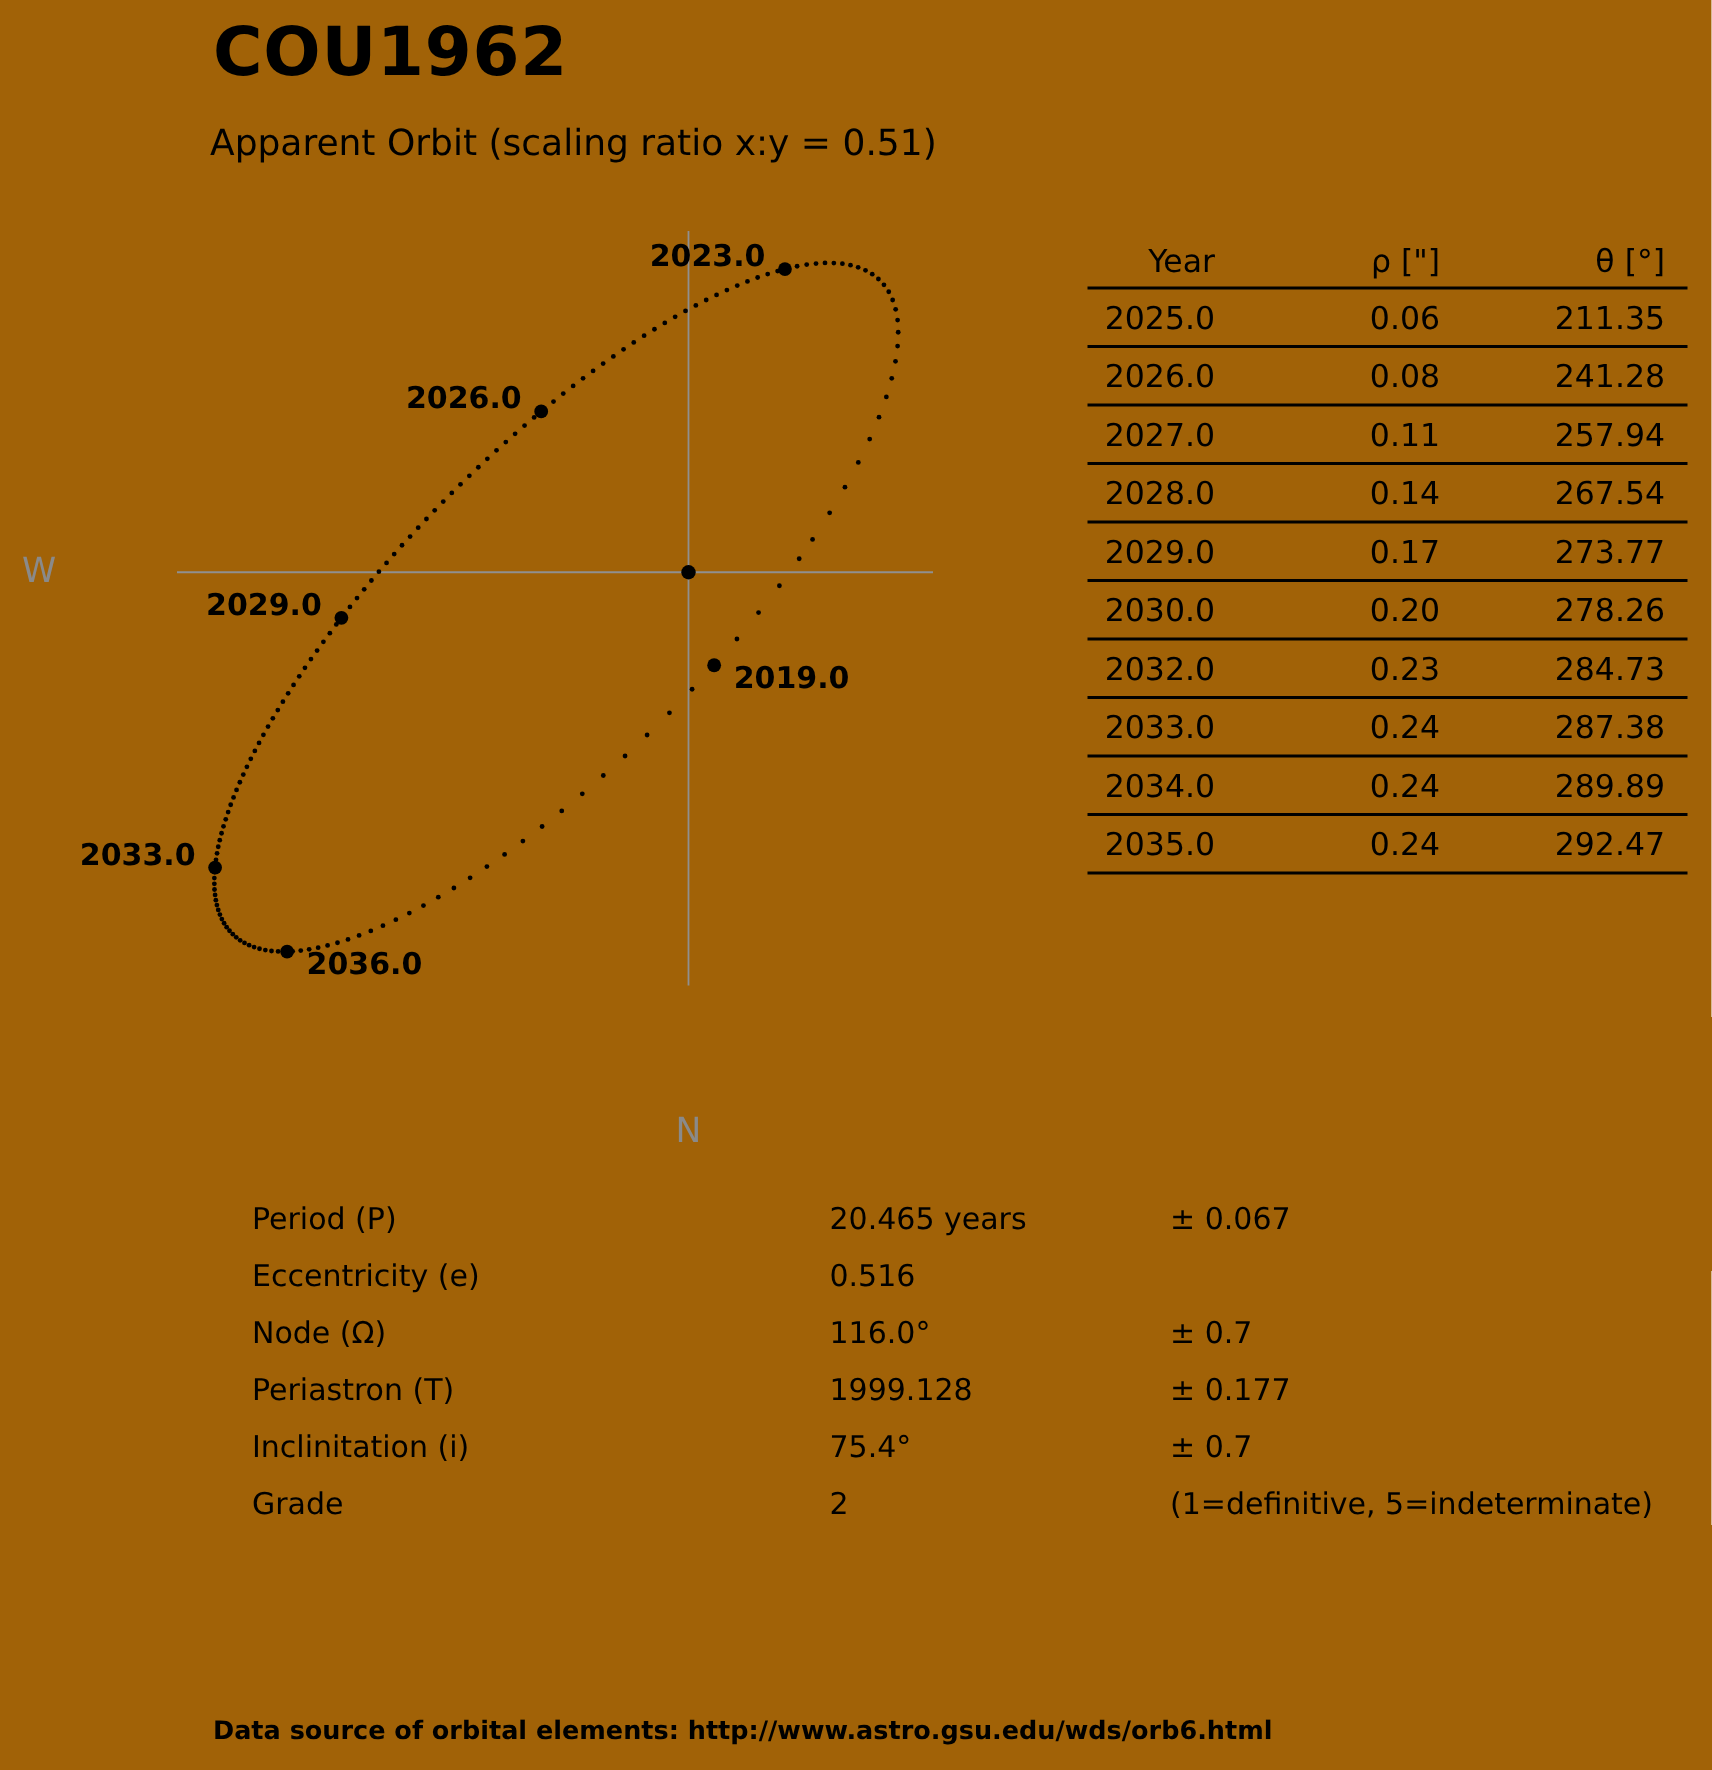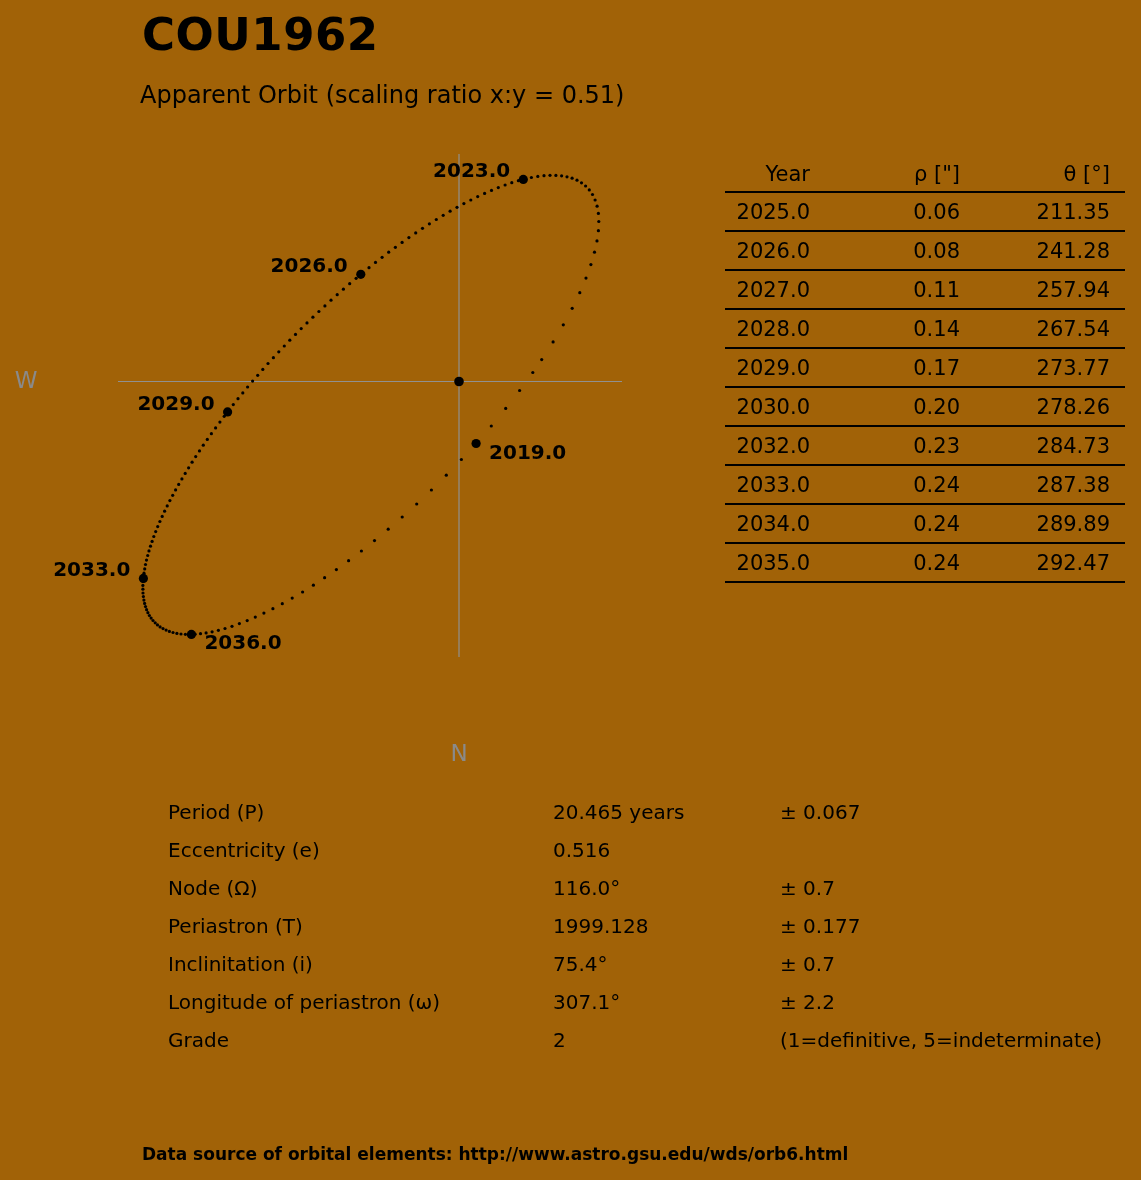--- a/index.html
+++ b/index.html
@@ -292,25 +292,20 @@
         <div>Periastron (T)</div>
         <div>1999.128</div>
         <div>± 0.177</div>
       </div>
       <div class="el-row">
         <div>Inclinitation (i)</div>
         <div>75.4°</div>
         <div>± 0.7</div>
       </div>
       <div class="el-row">
-        <div>Longitude of periastron (ω)</div>
-        <div>307.1°</div>
-        <div>± 2.2</div>
-      </div>
-      <div class="el-row">
         <div>Grade</div>
         <div>2</div>
         <div>(1=definitive, 5=indeterminate)</div>
       </div>
     </div>
 
   <div class="footer">Data source of orbital elements: http://www.astro.gsu.edu/wds/orb6.html</div>
 
 </div>
 

